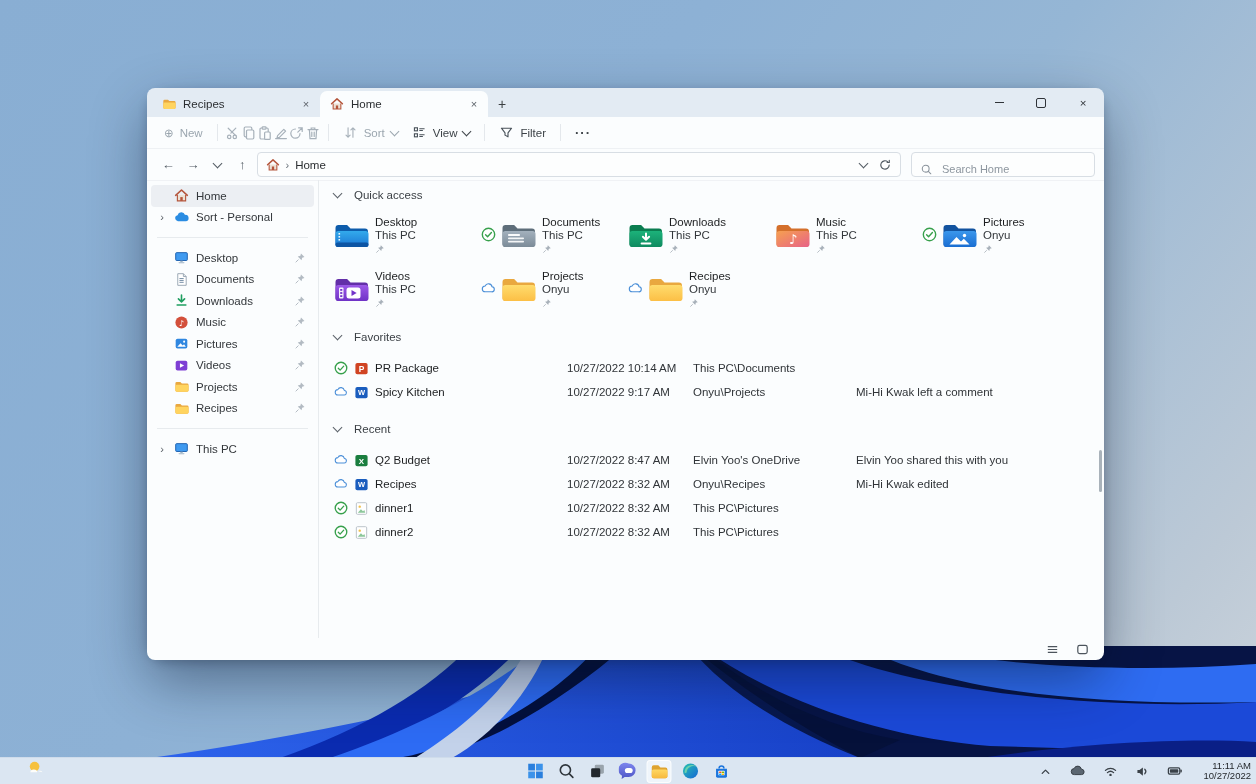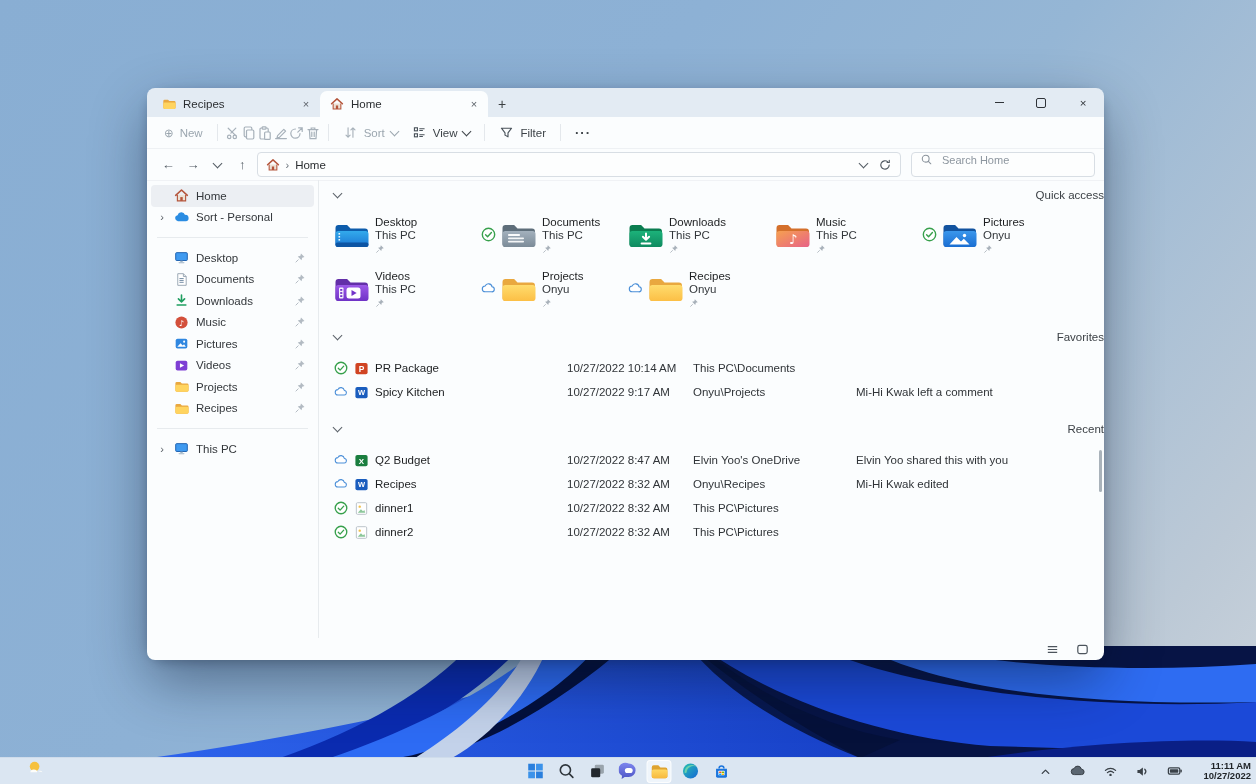--- a/index.html
+++ b/index.html
@@ -37,37 +37,37 @@
     transform:rotate(45deg);display:inline-block;margin-top:-3px;}
   .more{font-size:13px;letter-spacing:1px;color:#3d4348;font-weight:bold;}
 
   .addrbar{height:31px;background:#fbfdfe;display:flex;align-items:center;padding:0 9px;border-bottom:1px solid #f0f2f5;}
   .navb{width:25px;height:24px;display:flex;align-items:center;justify-content:center;color:#525b63;font-size:13px;border-radius:4px;}
   .crumbbox{width:636px;height:23px;border:1px solid #d8dee4;border-radius:4px;background:#fdfefe;
     display:flex;align-items:center;gap:6px;padding:0 8px;font-size:11.5px;color:#2b2e31;margin-left:2px;}
   .crumbsep{color:#6a737b;font-size:11px}
   .crumbspacer{flex:1}
   .searchbox{flex:1;height:23px;border:1px solid #d8dee4;border-radius:4px;background:#fdfefe;
-    display:flex;align-items:flex-start;gap:7px;padding:0 8px;margin-left:10px;color:#8a939c}
+    display:flex;align-items:flex-end;gap:7px;padding:0 8px;margin-left:10px;color:#8a939c}
   .searchbox input{border:0;outline:0;background:transparent;flex:1;font-size:11px;color:#333;
     font-family:"Liberation Sans",sans-serif;}
   .searchbox input::placeholder{color:#8d969f}
 
   .body{position:absolute;top:92px;bottom:22px;left:0;right:0;display:flex;}
   .sidebar{width:171px;border-right:1px solid #e7ebee;padding-top:5px;flex:none;}
   .sitem{height:21.5px;display:flex;align-items:center;gap:7px;margin:0 4px;padding:0 8px 0 6px;border-radius:4px;font-size:11.5px;color:#33373b;}
   .sitem.sel{background:#eceff3;}
   .schev{width:10px;color:#595f66;font-size:11px;text-align:center;flex:none}
   .sico{flex:none;display:flex}
   .slabel{flex:1;white-space:nowrap;overflow:hidden}
   .spin{flex:none;display:flex;opacity:.85}
   .ssep{height:1px;background:#e7ebee;margin:9px 10px;}
 
   .main{flex:1;padding:4px 0 0 15px;font-size:11.5px;position:relative;}
-  .shead{display:flex;align-items:center;gap:13px;height:22px;color:#3c4146;justify-content:space-between;}
+  .shead{display:flex;align-items:center;gap:13px;height:22px;color:#3c4146;}
   .shead .cvd{color:#5a6168}
   .tiles{display:grid;grid-template-columns:repeat(5,147px);row-gap:7px;margin:5px 0 6px 0;}
   .tile{display:flex;align-items:center;gap:5px;height:47px;}
   .tstatus{flex:none;display:flex}
   .tfold{flex:none;display:flex}
   .ttext{display:flex;flex-direction:column;line-height:13.5px;}
   .tname{color:#1d1f21}
   .tloc{color:#33373b}
   .tpin{margin-top:1px;display:flex}
 
@@ -83,21 +83,21 @@
   .svbtn{display:flex;color:#4c545c}
 
   
   .taskbar{position:absolute;left:0;bottom:0;width:100%;height:26px;background:#dbe6f2;border-top:1px solid #cfdceb;}
   .weather{position:absolute;left:5px;top:1px;display:flex;align-items:center;gap:5px;flex-direction:column;}
   .wtemp{font-size:9.5px;color:#1f2327;line-height:11px;font-weight:bold}
   .wcond{font-size:10px;color:#3d4854;line-height:10px}
   .ticons{position:absolute;left:50%;transform:translateX(-50%);top:1px;display:flex;gap:6px;align-items:center;height:24px;}
   .tbico{width:25px;height:23px;display:flex;align-items:center;justify-content:center;border-radius:4px;}
   .tbico.active{background:#eff5fb;box-shadow:inset 0 0 0 1px rgba(255,255,255,.8);}
-  .tray{position:absolute;right:5px;top:1px;display:flex;align-items:center;gap:17px;height:24px;font-weight:bold;}
+  .tray{position:absolute;right:5px;top:1px;display:flex;align-items:center;gap:17px;height:24px;}
   .clock{text-align:right;font-size:9.5px;line-height:10.5px;color:#1f2327;margin-left:3px;}
 </style>
 </head>
 <body>
 
 <svg class="defs" xmlns="http://www.w3.org/2000/svg">
   <defs>
     <linearGradient id="gY" x1="0" y1="0" x2="0" y2="1">
         <stop offset="0" stop-color="#ffdc6d"></stop>
         <stop offset="1" stop-color="#fcbf45"></stop>

